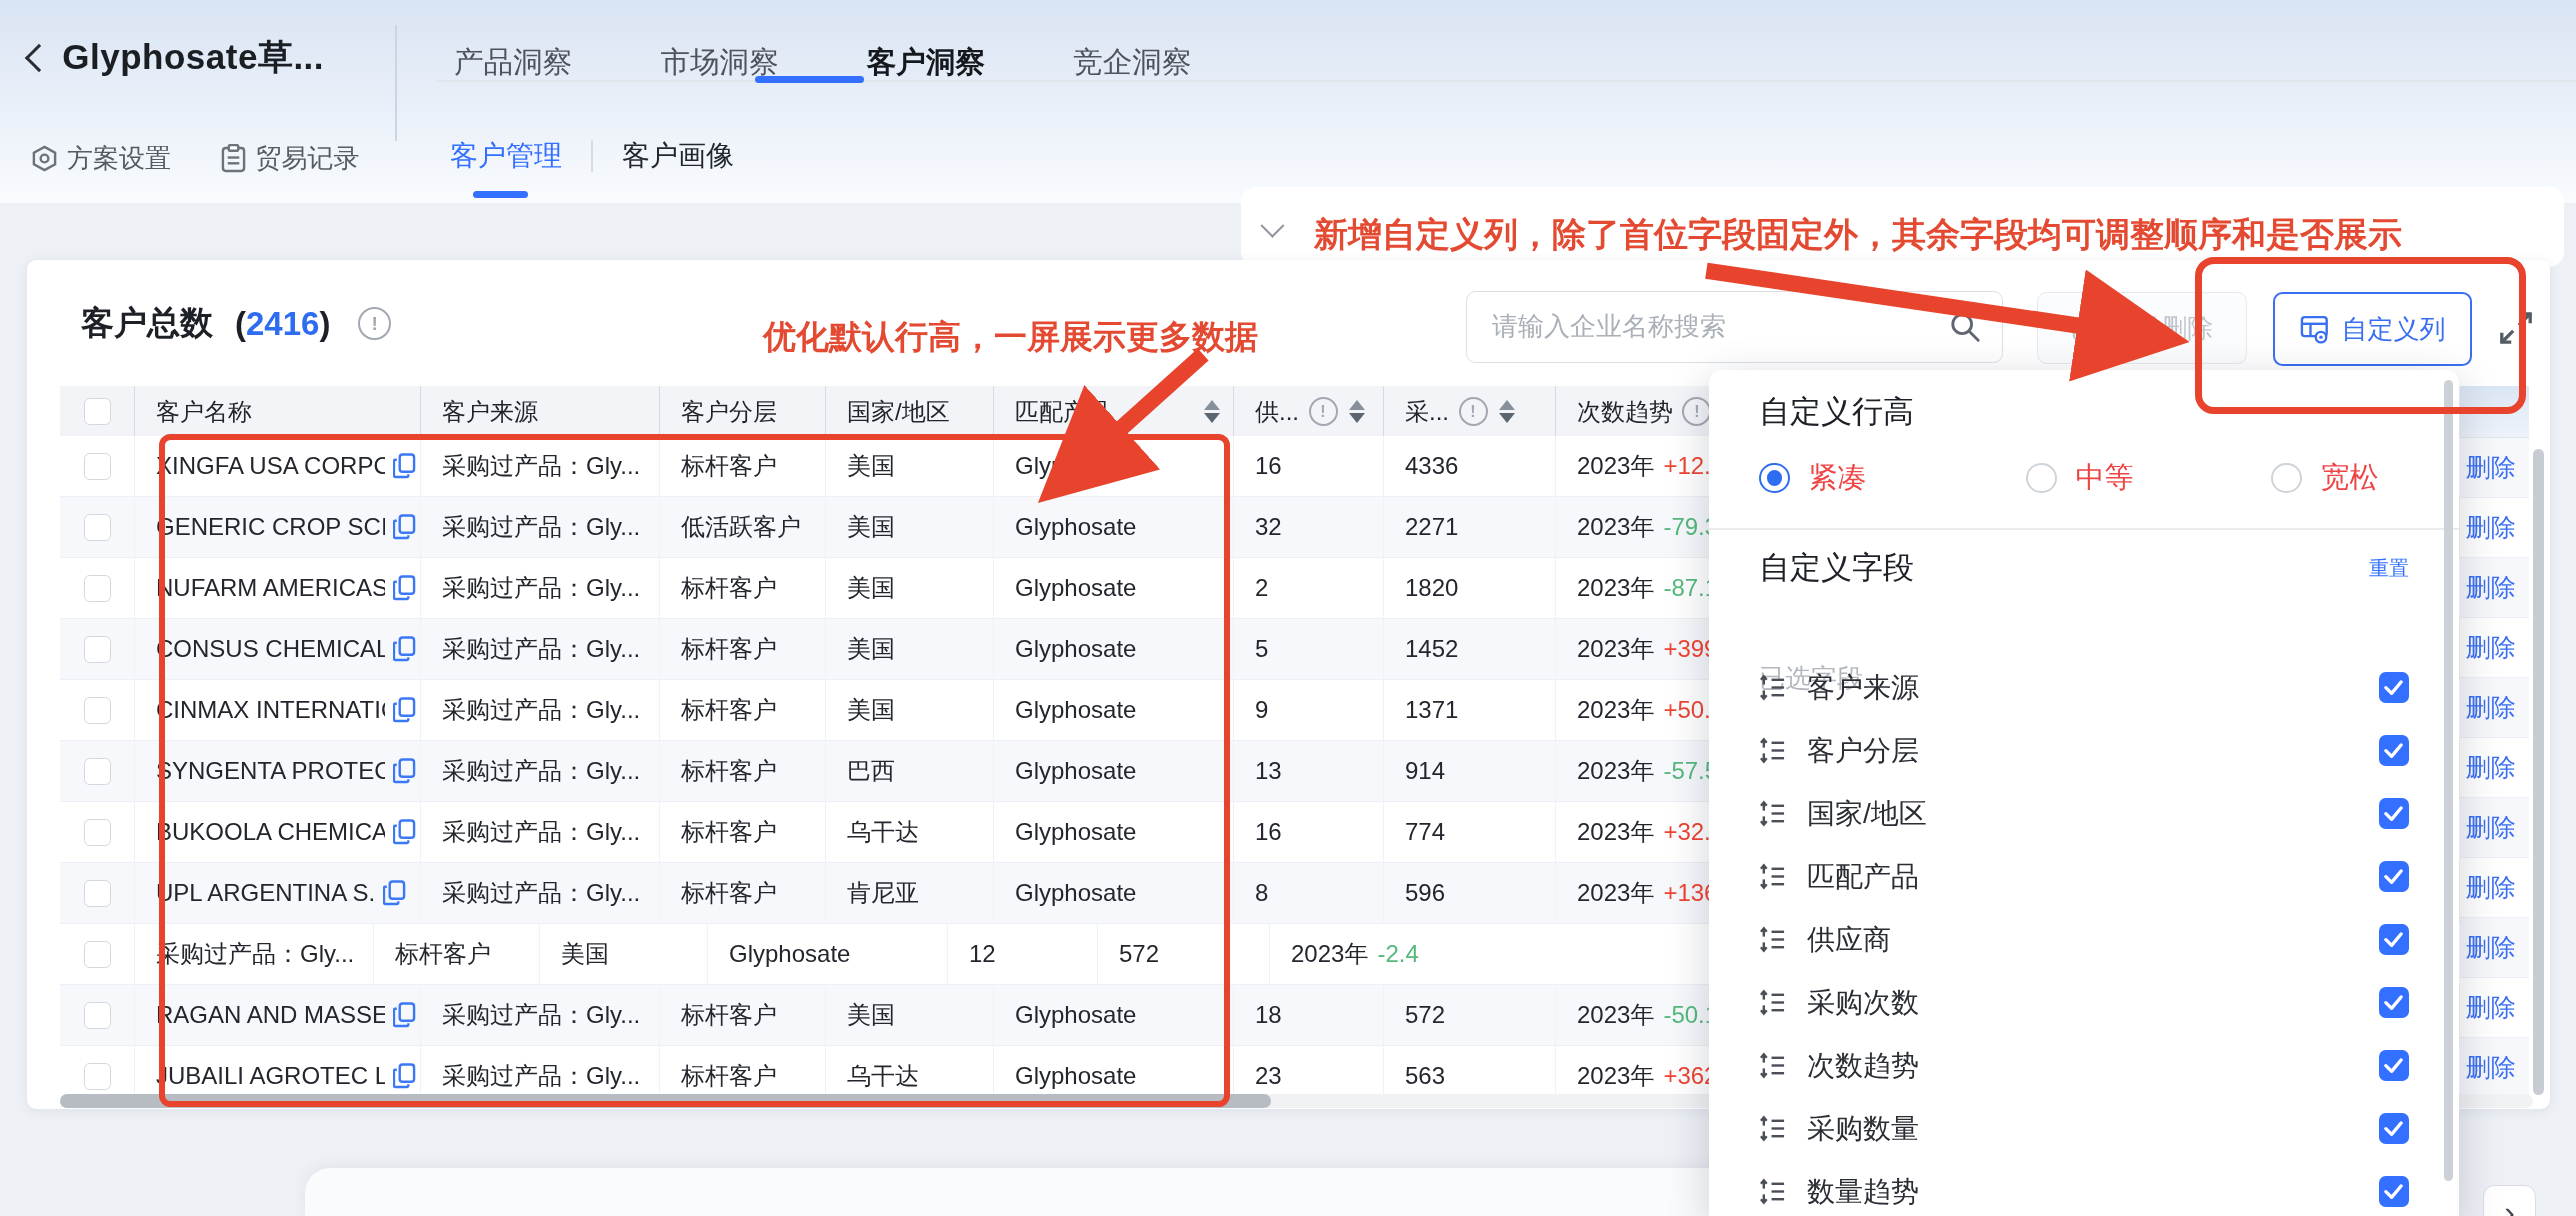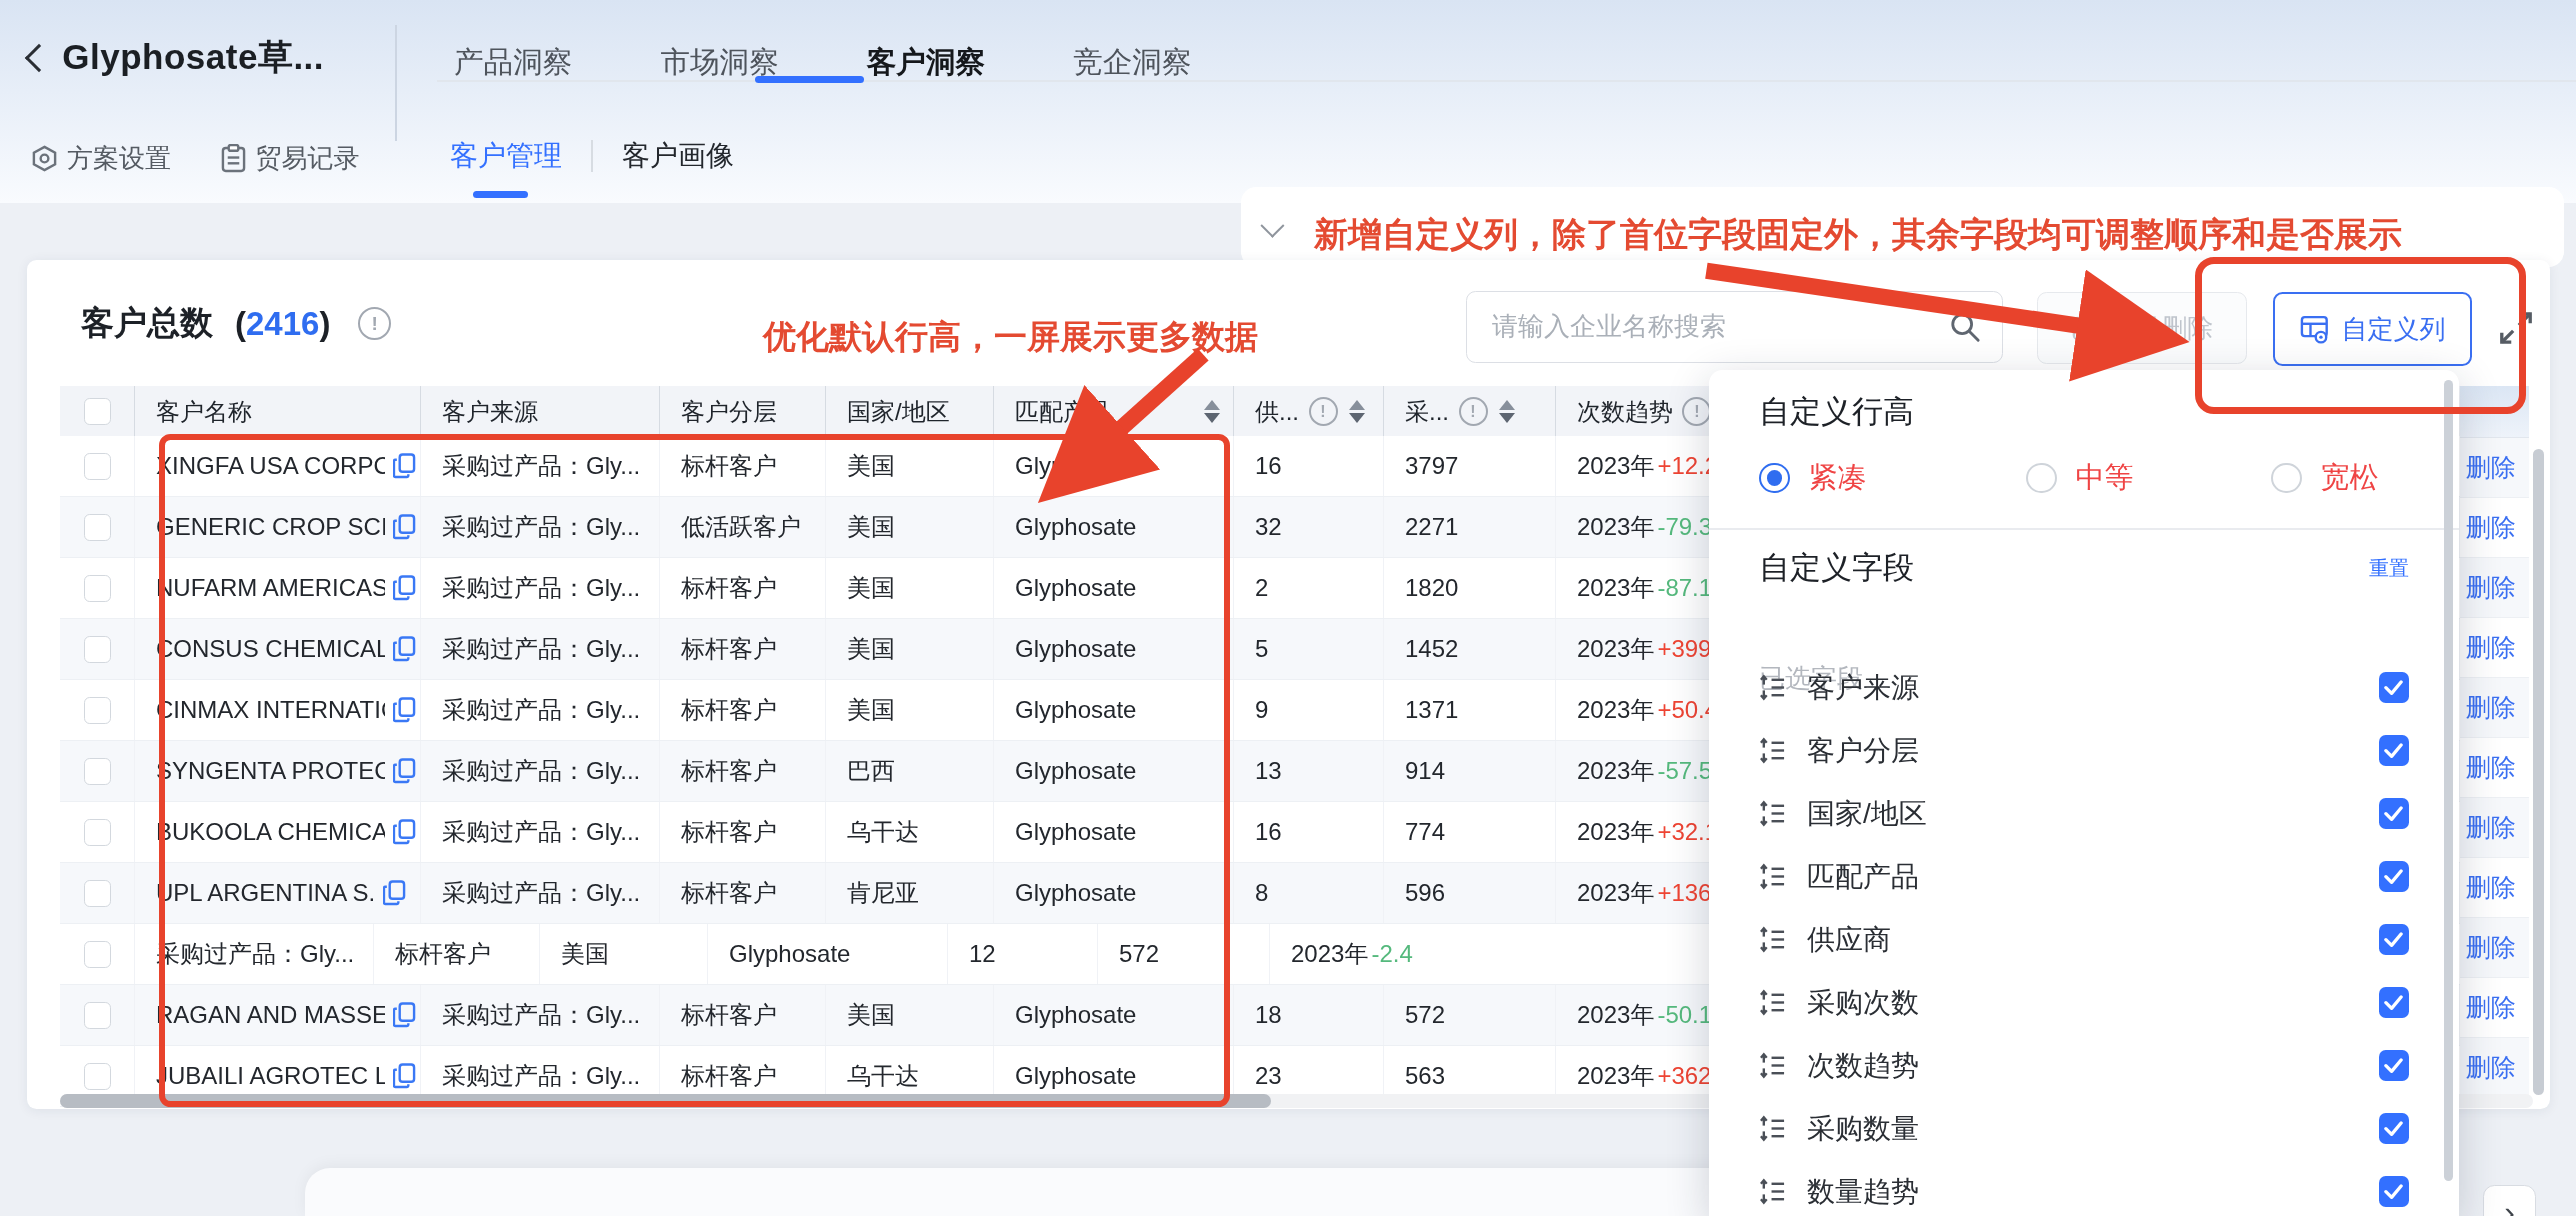--- a/index.html
+++ b/index.html
@@ -75,21 +75,21 @@
   .c3{width:166px;}
   .c4{width:168px;}
   .c5{width:240px;}
   .c6{width:150px;}
   .c7{width:172px;}
   .c8{width:953px;}
   .chk{width:25px;height:25px;border:1.9px solid #d3d8de;border-radius:5.7px;background:#fff;}
   .name-wrap{display:flex;align-items:center;gap:7.6px;max-width:265px;}
   .name-txt{max-width:229px;overflow:hidden;white-space:nowrap;}
   .blue{color:#2f6df0;}
-  .trend-year{color:#23272d;margin-right:3px;}
+  .trend-year{color:#23272d;margin-right:9px;}
   .pos{color:#ee4433;}
   .neg{color:#55b97d;}
   .sort{display:inline-flex;flex-direction:column;gap:3.8px;margin-left:3.8px;}
   .sort i{width:0;height:0;border-left:8.6px solid transparent;border-right:8.6px solid transparent;display:block;}
   .sort .up{border-bottom:10.5px solid #878f9b;}
   .sort .dn{border-top:10.5px solid #5d6571;}
   .th .info-icon{width:25px;height:25px;font-size:16px;margin-left:1.9px;}
 
   
   .op-col{position:absolute;left:2433px;top:126px;width:69px;}
@@ -292,21 +292,21 @@
                 <rect x="7" y="1.5" width="15" height="18" rx="3" fill="none" stroke="#3a78f5" stroke-width="2.5"></rect>
                 <path d="M4 7 h-1.5 A1.5 1.5 0 0 0 1 8.5 v15 A1.5 1.5 0 0 0 2.5 25 h12 A1.5 1.5 0 0 0 16 23.5 V22" fill="none" stroke="#3a78f5" stroke-width="2.5"></path>
               </svg>
             </span>
           </div>
           <div class="td c2">采购过产品：Gly...</div>
           <div class="td c3">标杆客户</div>
           <div class="td c4">美国</div>
           <div class="td c5">Glyphosate</div>
           <div class="td c6 blue">16</div>
-          <div class="td c7 blue">3797</div>
+          <div class="td c7 blue">4336</div>
           <div class="td c8">
             <span class="trend-year">2023年</span>
             <span class="pos">+12.2</span>
           </div>
         </div>
 
         <div class="trow">
           <div class="td c0">
             <span class="chk"></span>
           </div>

